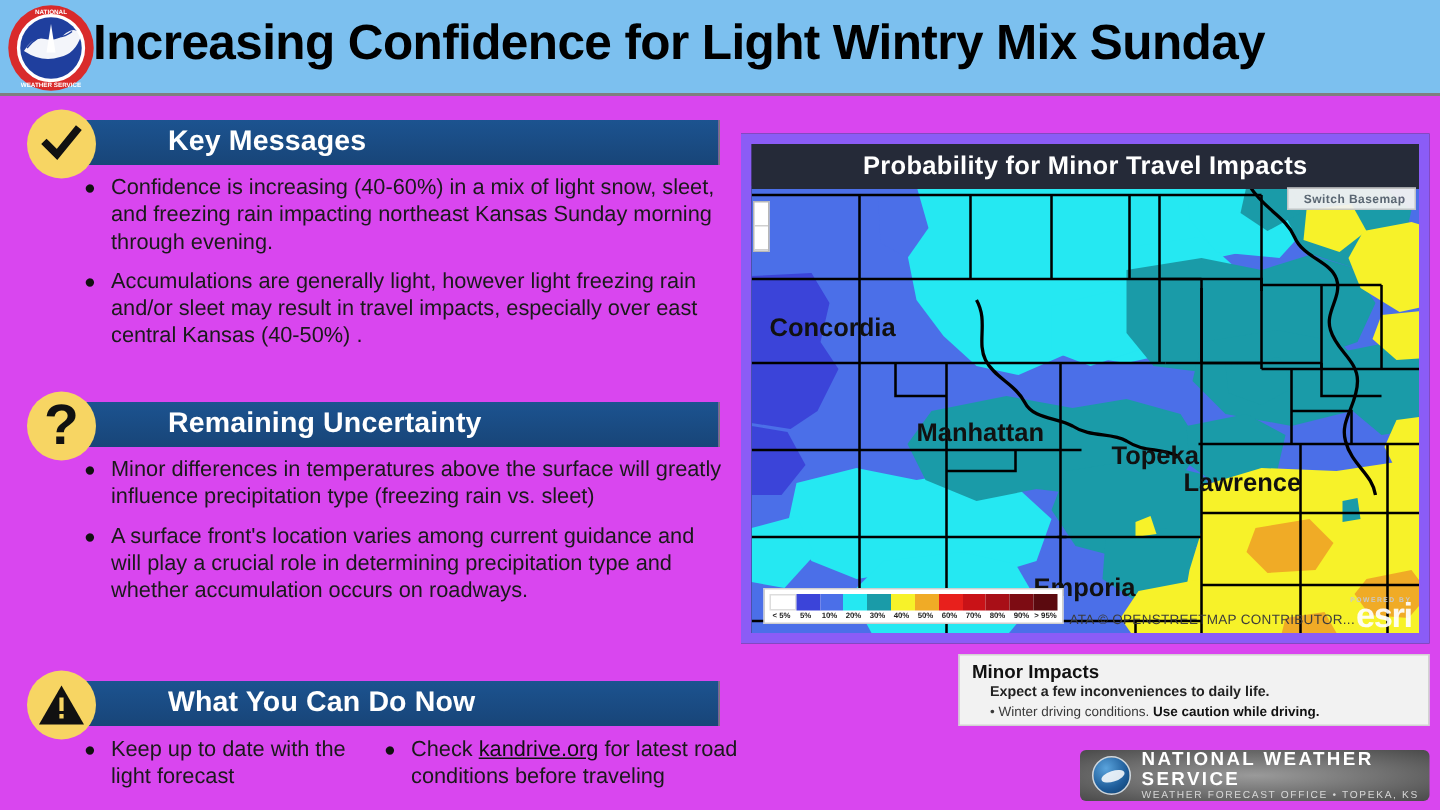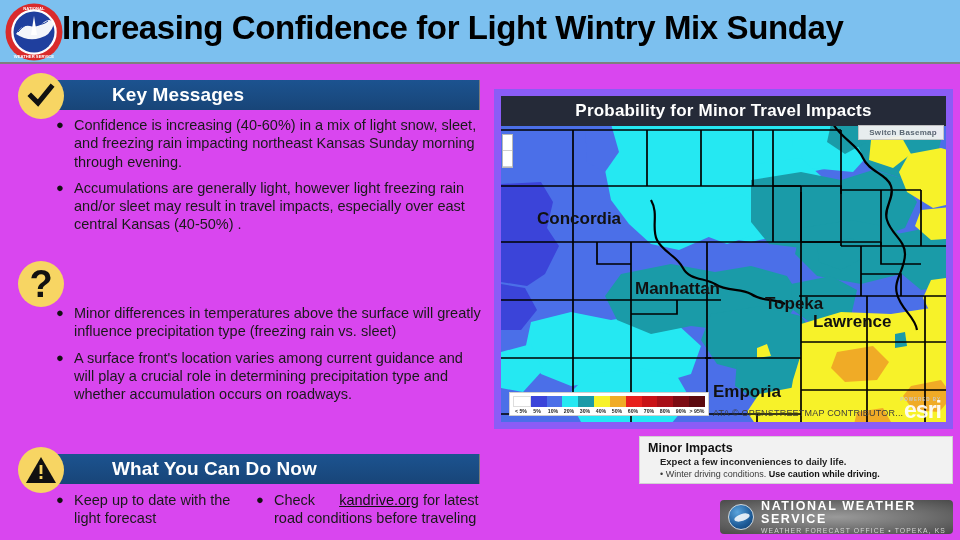--- a/index.html
+++ b/index.html
@@ -178,21 +178,20 @@
     opacity: 0.92;
   }
 
   .city-label {
     position: absolute;
     font-size: 17px;
     font-weight: bold;
     color: #111;
     white-space: nowrap;
     font-family: "Liberation Sans", sans-serif;
-    margin-left: 24px;
   }
 
   
   .impact-box {
     position: absolute;
     left: 639px; top: 436px;
     width: 314px; height: 48px;
     background: #f2f2f2;
     border: 1px solid #d2d2d2;
     padding: 4px 8px;
@@ -226,21 +225,21 @@
   .badge-text { margin-left: 7px; }
   .badge-l1 {
     font-size: 12.5px; font-weight: bold; color: #ffffff;
     letter-spacing: 1.6px; line-height: 1.05;
   }
   .badge-l2 {
     font-size: 6.8px; color: #d6d6d6;
     letter-spacing: 1.1px; margin-top: 1px;
   }
 
-  .link-underline { text-decoration: underline; margin-left: 20px; }
+  .link-underline { text-decoration: underline; }
 </style>
 </head>
 <body>
 
 <div id="slide">
 
   <div class="header">
     <span class="nws-seal">
       <svg width="60" height="60" viewBox="0 0 60 60">
         <circle cx="30" cy="30" r="28.5" fill="#d92b2b"></circle>
@@ -273,20 +272,23 @@
       <div class="bullet-row">
         <span class="bullet-dot">●</span>
         <span class="bullet-text">Confidence is increasing (40-60%) in a mix of light snow, sleet, and freezing rain impacting northeast Kansas Sunday morning through evening.</span>
       </div>
       <div class="bullet-row">
         <span class="bullet-dot">●</span>
         <span class="bullet-text">Accumulations are generally light, however light freezing rain and/or sleet may result in travel impacts, especially over east central Kansas (40-50%) .</span>
       </div>
     </div>
 
+    <div class="sec-bar" style="left:44px; top:204px; width:436px;">
+      <span class="sec-bar-title">Remaining Uncertainty</span>
+    </div>
     <div class="sec-icon" style="left:18px; top:197px;">
       <span style="font-size:38px;font-weight:bold;color:#111;line-height:1;font-family:'Liberation Sans',sans-serif;">?</span>
     </div>
     <div class="bullets" style="left:56px; top:240px; width:430px;">
       <div class="bullet-row">
         <span class="bullet-dot">●</span>
         <span class="bullet-text">Minor differences in temperatures above the surface will greatly influence precipitation type (freezing rain vs. sleet)</span>
       </div>
       <div class="bullet-row">
         <span class="bullet-dot">●</span>

